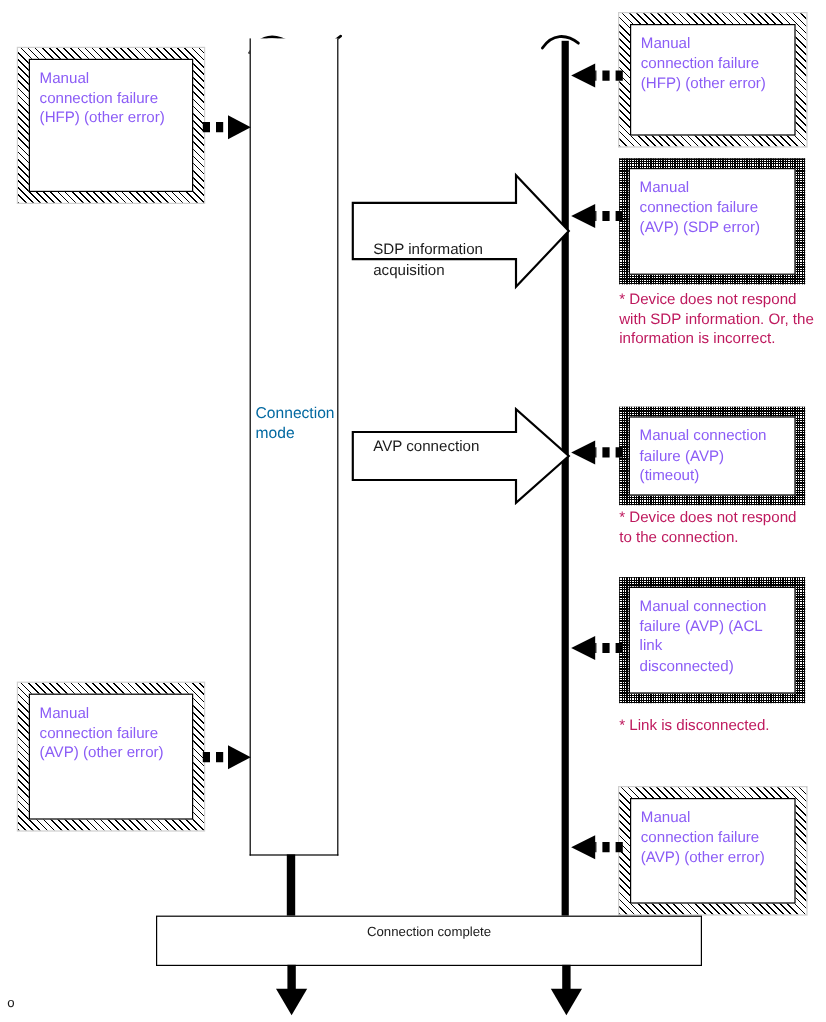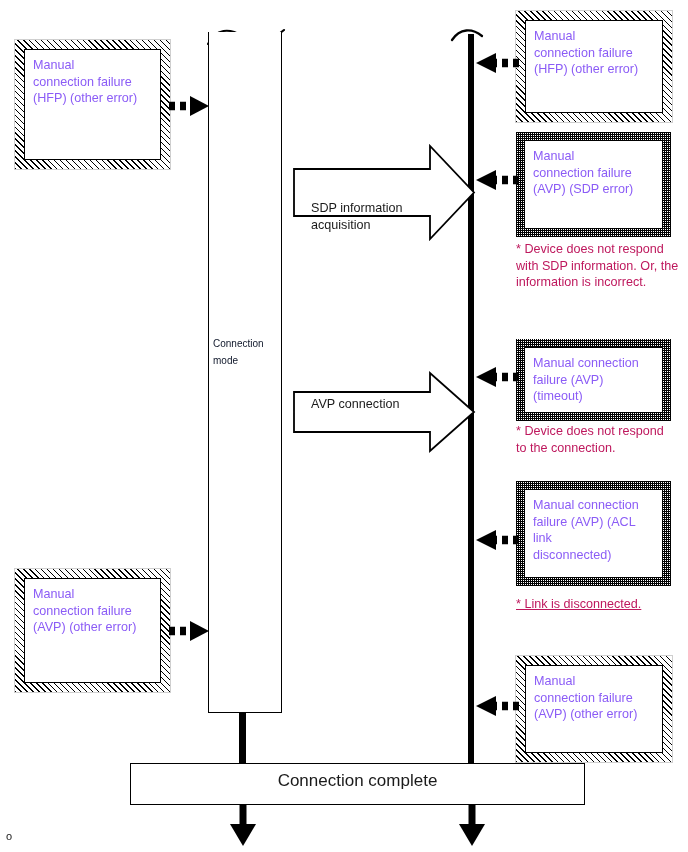--- a/index.html
+++ b/index.html
@@ -80,24 +80,24 @@
   .column-box {
     position: absolute;
     box-sizing: border-box;
     border-left: 1.6px solid #000;
     border-right: 1.6px solid #000;
     border-bottom: 1.6px solid #000;
     background: #ffffff;
   }
   .column-label {
     position: absolute;
-    font-size: 10px;
-    line-height: 16.5px;
-    white-space: pre-line;
-    color: #0f172a;
+    font-size: 13px;
+    line-height: 16.5px;
+    white-space: pre-line;
+    color: #0369a1;
   }
   .thick-line {
     position: absolute;
     background: #000;
   }
 
   
   .block-arrow { position: absolute; }
   .block-arrow .lbl {
     position: absolute;
@@ -108,21 +108,21 @@
     text-align: left;
   }
 
   
   .bar {
     position: absolute;
     box-sizing: border-box;
     border: 1.3px solid #000;
     background: #ffffff;
     text-align: center;
-    font-size: 17px;
+    font-size: 11px;
     color: #1a1a1a;
   }
   .bar > span { display: block; padding-top: 7px; }
 
   .corner-mark {
     position: absolute;
     font-size: 11px;
     color: #1a1a1a;
   }
   svg { display: block; overflow: visible; }
@@ -175,21 +175,21 @@
   </svg>
 
   <div class="block-arrow" style="left:293px; top:145px; width:182px; height:95px;">
     <svg width="182" height="95" viewBox="0 0 182 95">
       <path d="M1,24 L137,24 L137,1 L181,47.5 L137,94 L137,71 L1,71 Z" fill="#ffffff" stroke="#000" stroke-width="1.8" stroke-linejoin="miter"></path>
     </svg>
     <div class="lbl" style="left:18px; top:22px; width:130px;margin-top:33px;">SDP information
 acquisition</div>
   </div>
 
-  <div class="block-arrow" style="left:293px; top:372px; width:182px; height:80px;">
+  <div class="block-arrow" style="left:293px; top:340px; width:182px; height:80px;">
     <svg width="182" height="80" viewBox="0 0 182 80">
       <path d="M1,20 L137,20 L137,1 L181,40 L137,79 L137,60 L1,60 Z" fill="#ffffff" stroke="#000" stroke-width="1.8" stroke-linejoin="miter"></path>
     </svg>
     <div class="lbl" style="left:18px; top:24px; width:140px;">AVP connection</div>
   </div>
 
   <div class="hatch-wrap" style="left:515px; top:10px; width:158px; height:113px;">
     <div class="inner">
       <div class="boxtext">Manual
 connection failure
@@ -233,21 +233,21 @@
     <div class="inner">
       <div class="boxtext">Manual connection
 failure (AVP) (ACL link
 disconnected)</div>
     </div>
   </div>
   <svg class="abs" style="left:470px; top:529px;" width="50" height="22" viewBox="0 0 50 22">
     <line x1="49" y1="11" x2="26" y2="11" stroke="#000" stroke-width="8.5" stroke-dasharray="6,5"></line>
     <polygon points="26,1 6,11 26,21" fill="#000"></polygon>
   </svg>
-  <div class="note" style="left:516px; top:596px; width:172px;text-decoration:underline;">* Link is disconnected.</div>
+  <div class="note" style="left:516px; top:596px; width:172px;">* Link is disconnected.</div>
 
   <div class="hatch-wrap" style="left:515px; top:655px; width:158px; height:108px;">
     <div class="inner">
       <div class="boxtext">Manual
 connection failure
 (AVP) (other error)</div>
     </div>
   </div>
   <svg class="abs" style="left:470px; top:695px;" width="50" height="22" viewBox="0 0 50 22">
     <line x1="49" y1="11" x2="26" y2="11" stroke="#000" stroke-width="8.5" stroke-dasharray="6,5"></line>

